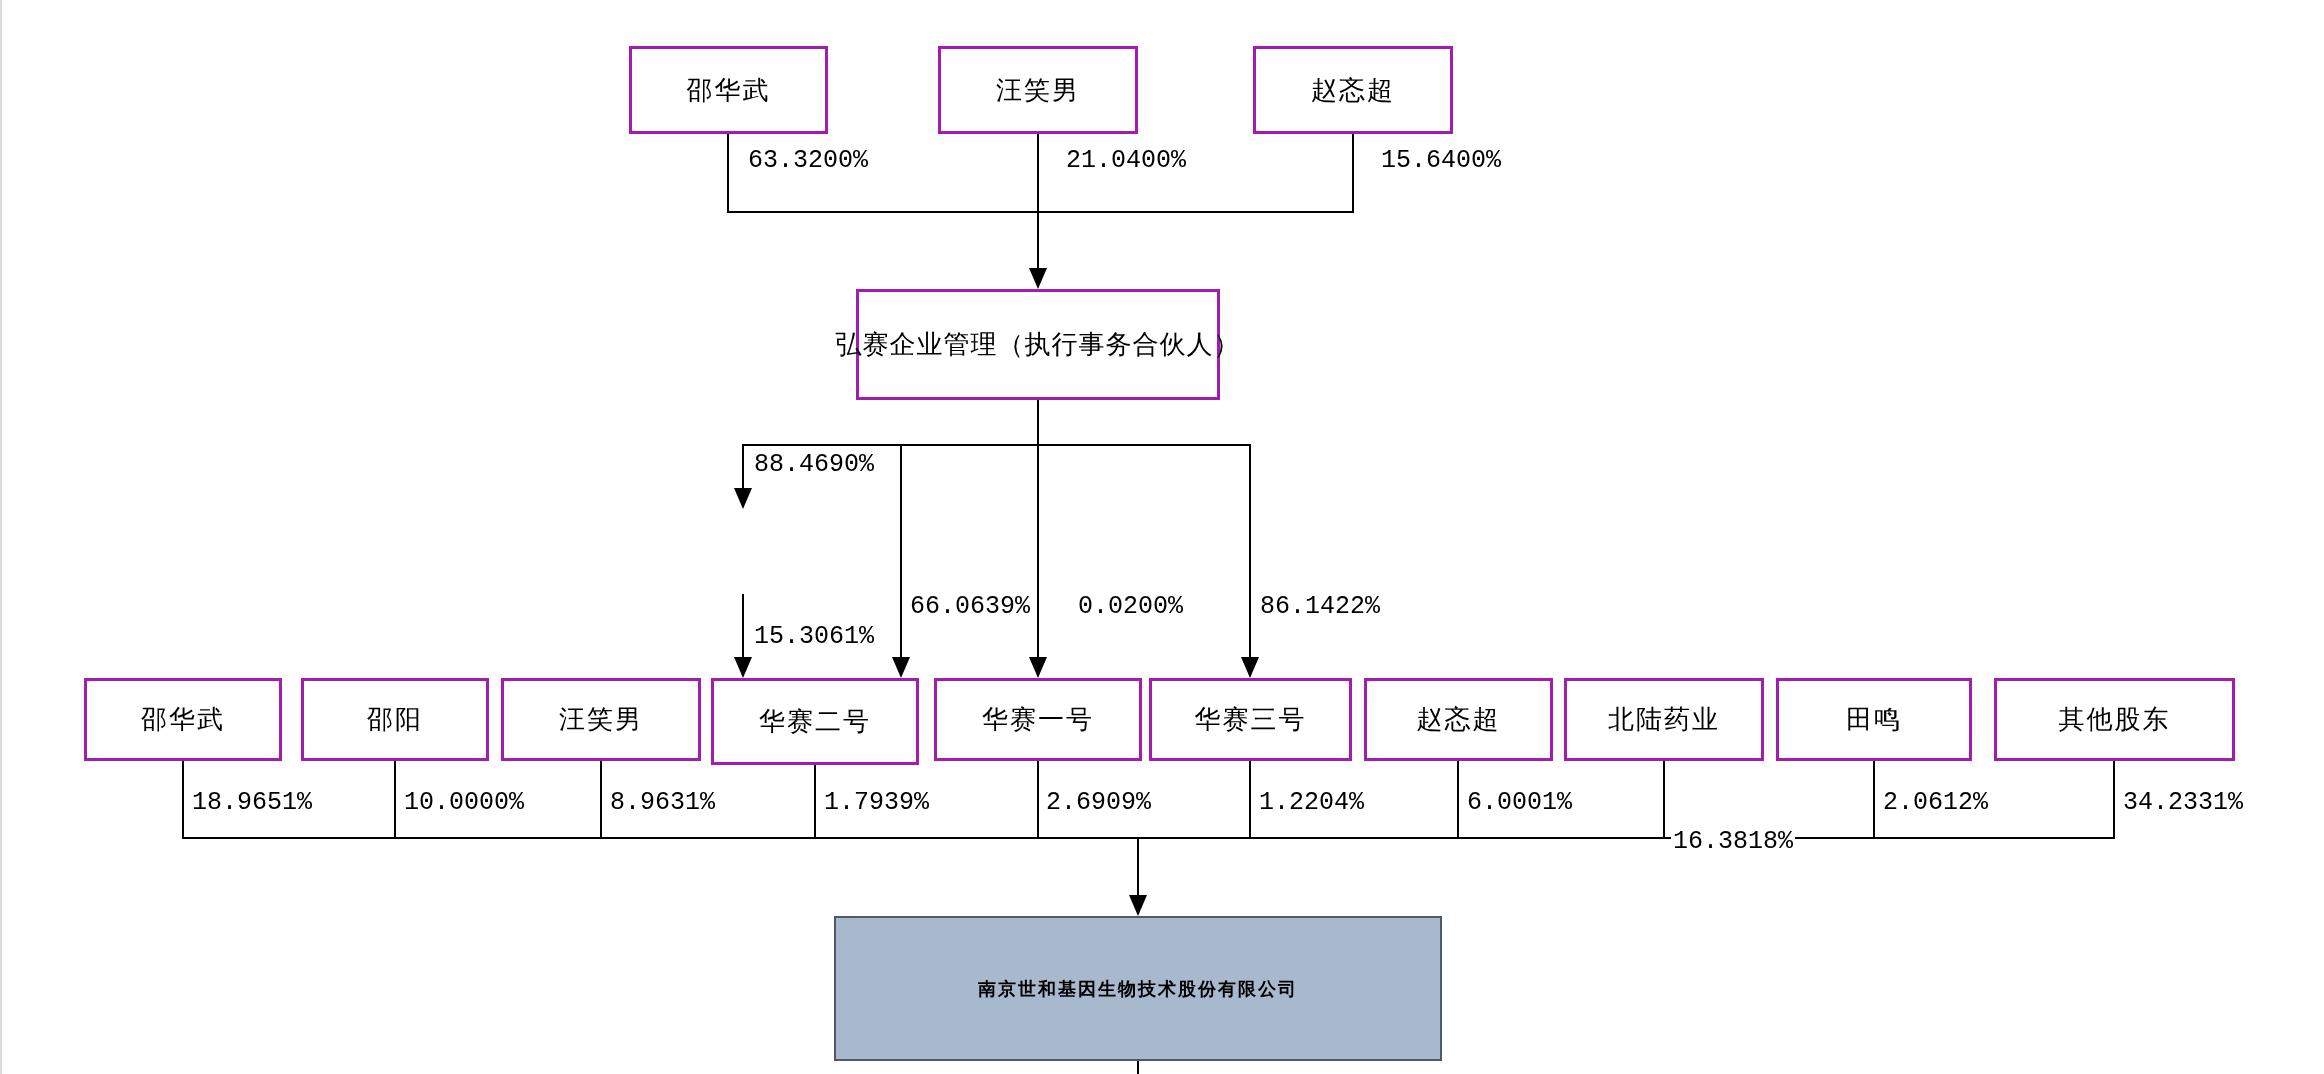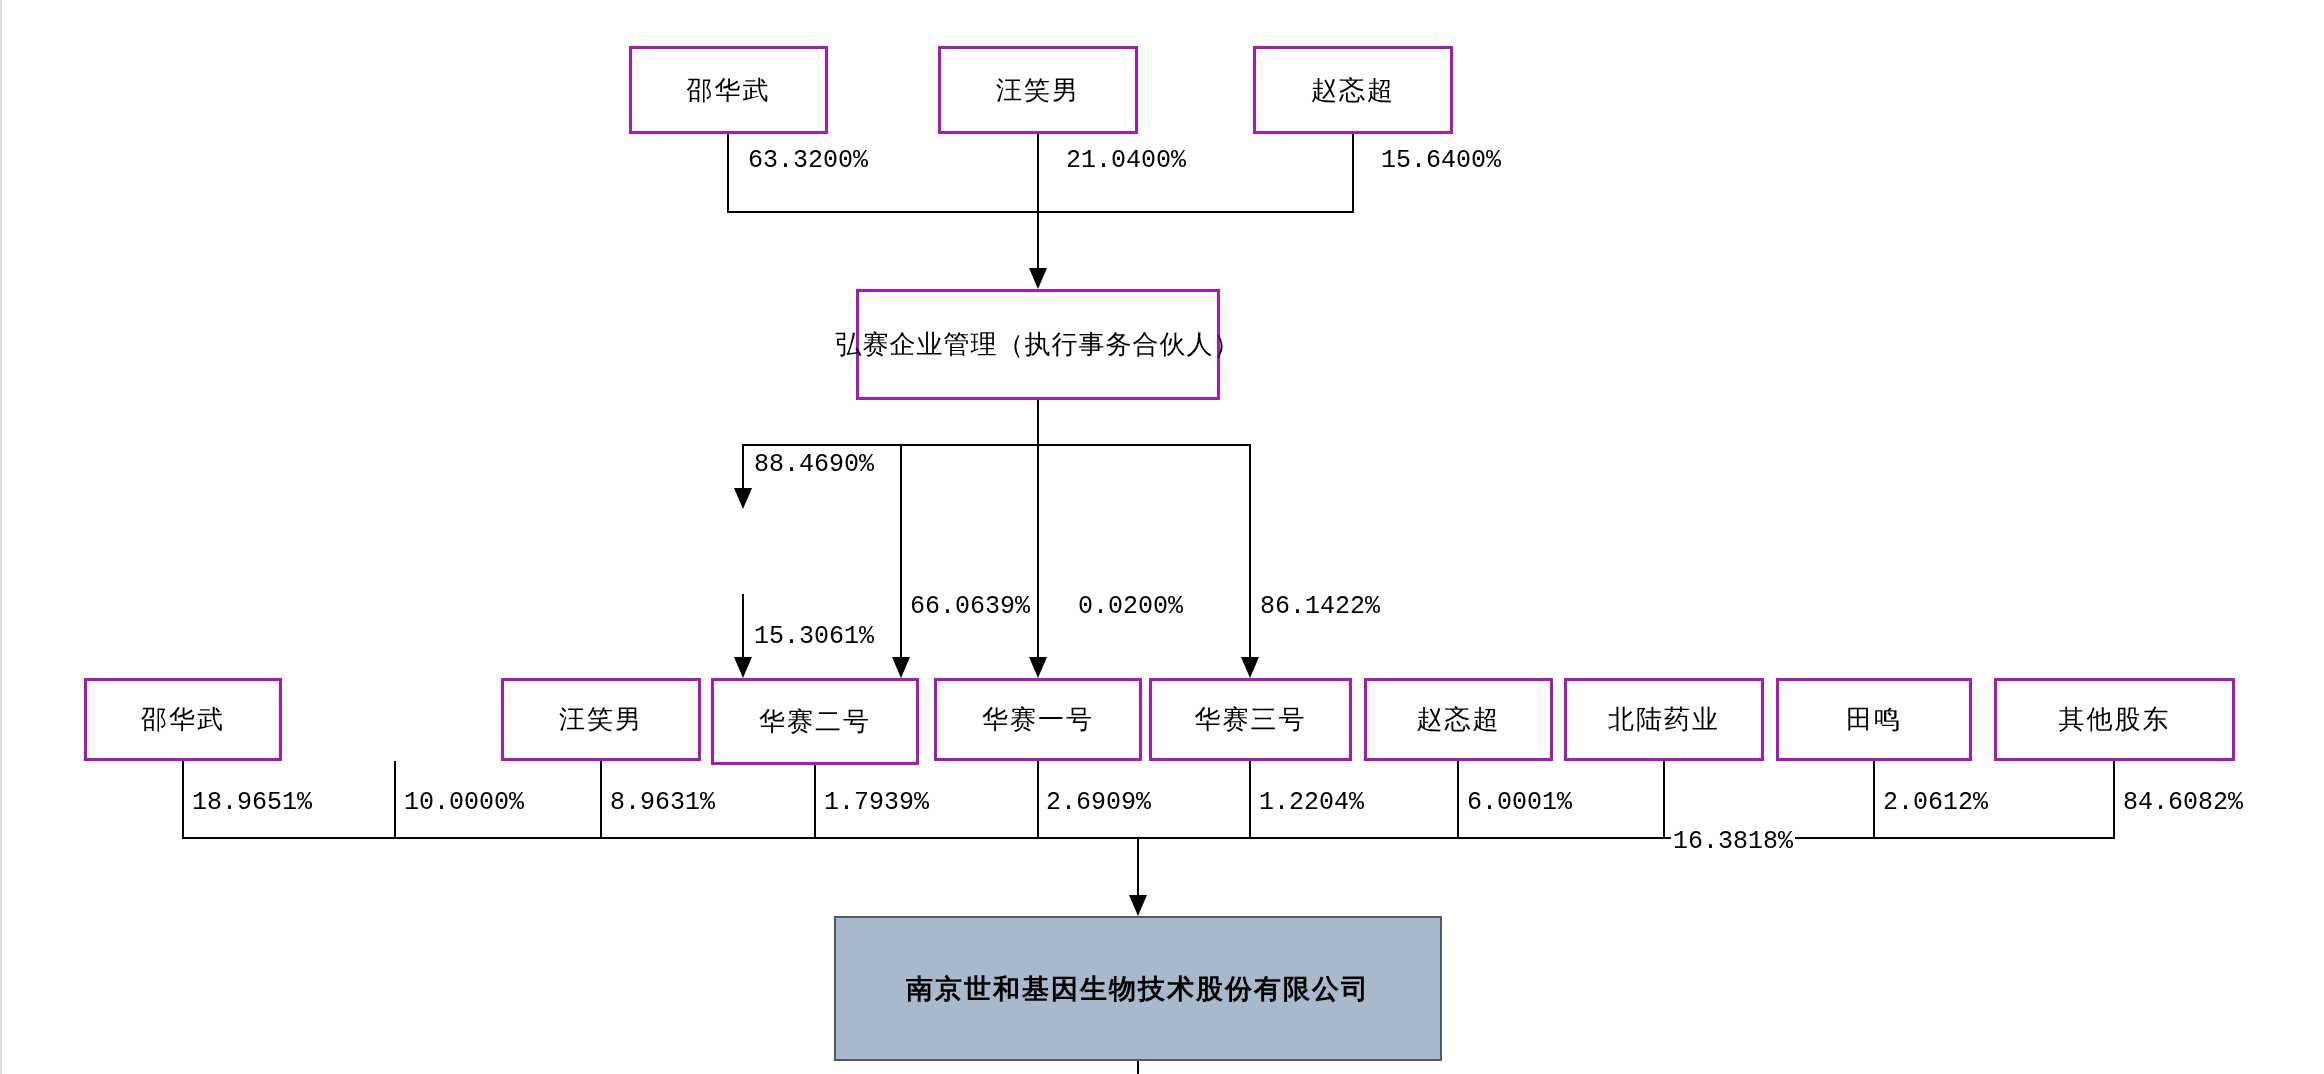--- a/index.html
+++ b/index.html
@@ -28,21 +28,21 @@
     justify-content: center;
     font-size: 26px;
     letter-spacing: 2px;
     white-space: nowrap;
   }
   .node.gp { flex-direction: row; line-height: 42px; letter-spacing: 1px; }
   .node.company {
     background: #a9b9cd;
     border: 2px solid #4f5a66;
     font-weight: bold;
-    font-size: 27px;
+    font-size: 18px;
     letter-spacing: 2px;
   }
   .pct {
     position: absolute;
     font-size: 25px;
     white-space: nowrap;
     background: #ffffff;
     padding: 0 2px;
     font-family: Liberation Mono, monospace;
   }
@@ -114,20 +114,23 @@
   <div class="pct" style="left:752px;top:450px">88.4690%</div>
   <div class="pct" style="left:908px;top:592px">66.0639%</div>
   <div class="pct" style="left:1076px;top:592px">0.0200%</div>
   <div class="pct" style="left:1258px;top:592px">86.1422%</div>
 
   <div class="pct" style="left:752px;top:622px">15.3061%</div>
 
   <div class="node" style="left:84px;top:678px;width:198px;height:83px">
     <span>邵华武</span>
   </div>
+  <div class="node" style="left:301px;top:678px;width:188px;height:83px">
+    <span>邵阳</span>
+  </div>
   <div class="node" style="left:501px;top:678px;width:200px;height:83px">
     <span>汪笑男</span>
   </div>
   <div class="node" style="left:711px;top:678px;width:208px;height:87px">
     <span>华赛二号</span>
   </div>
   <div class="node" style="left:934px;top:678px;width:208px;height:83px">
     <span>华赛一号</span>
   </div>
   <div class="node" style="left:1149px;top:678px;width:203px;height:83px">
@@ -148,19 +151,19 @@
 
   <div class="pct" style="left:190px;top:788px">18.9651%</div>
   <div class="pct" style="left:402px;top:788px">10.0000%</div>
   <div class="pct" style="left:608px;top:788px">8.9631%</div>
   <div class="pct" style="left:822px;top:788px">1.7939%</div>
   <div class="pct" style="left:1044px;top:788px">2.6909%</div>
   <div class="pct" style="left:1257px;top:788px">1.2204%</div>
   <div class="pct" style="left:1465px;top:788px">6.0001%</div>
   <div class="pct" style="left:1671px;top:827px">16.3818%</div>
   <div class="pct" style="left:1881px;top:788px">2.0612%</div>
-  <div class="pct" style="left:2121px;top:788px">84.6082%</div>
+  <div class="pct" style="left:2121px;top:788px">34.2331%</div>
 
   <div class="node company" style="left: 834px; top: 916px; width: 608px; height: 145px; background: rgb(169, 185, 205);">
     <span>南京世和基因生物技术股份有限公司</span>
   </div>
 
 </div>
 
 </body></html>

